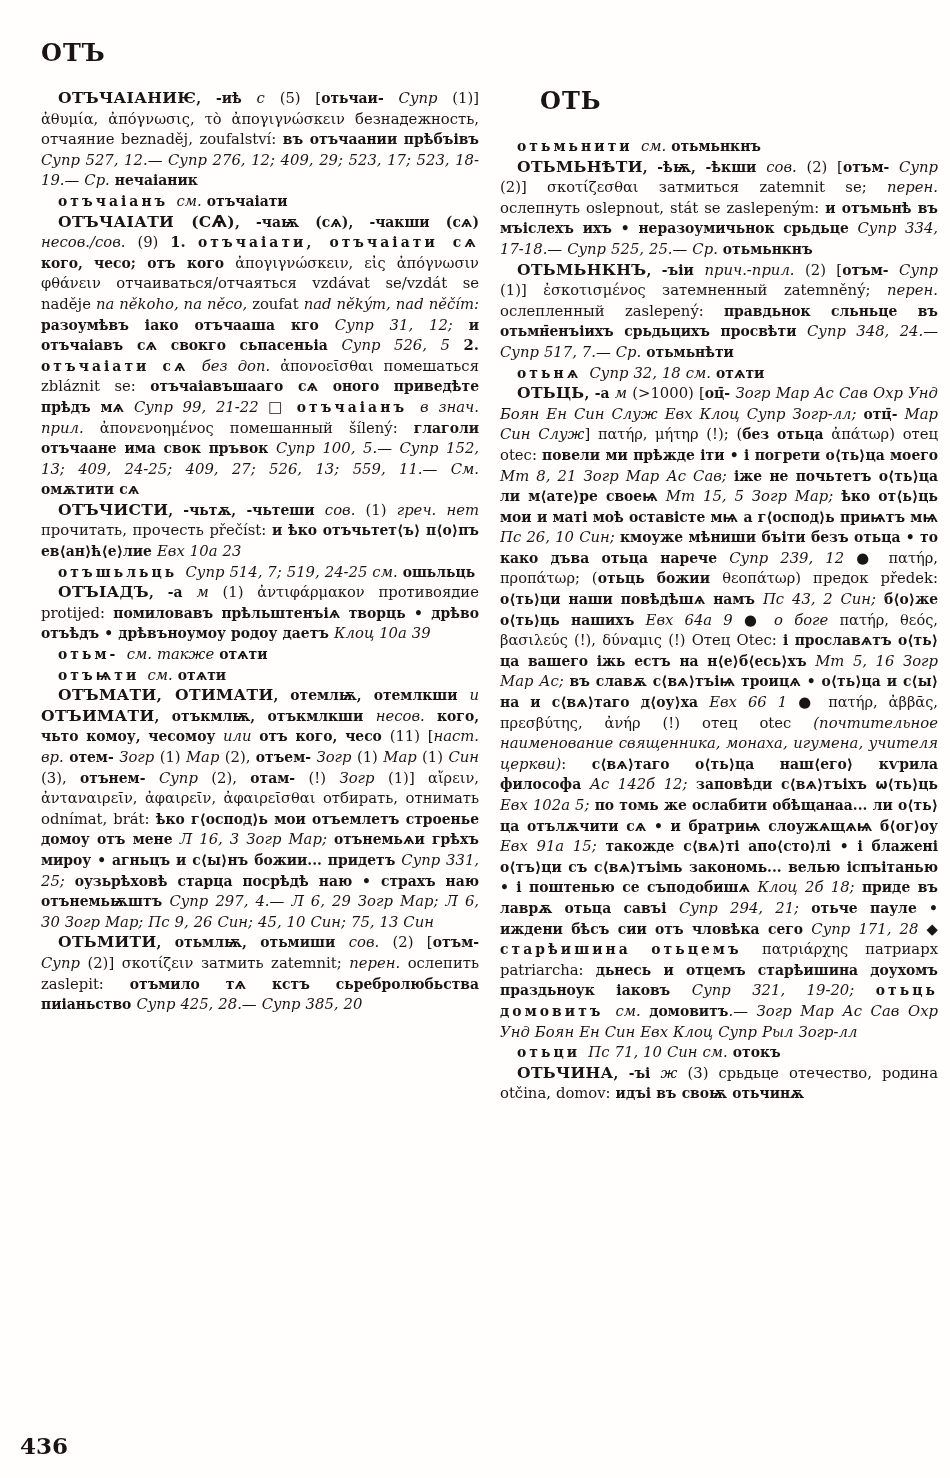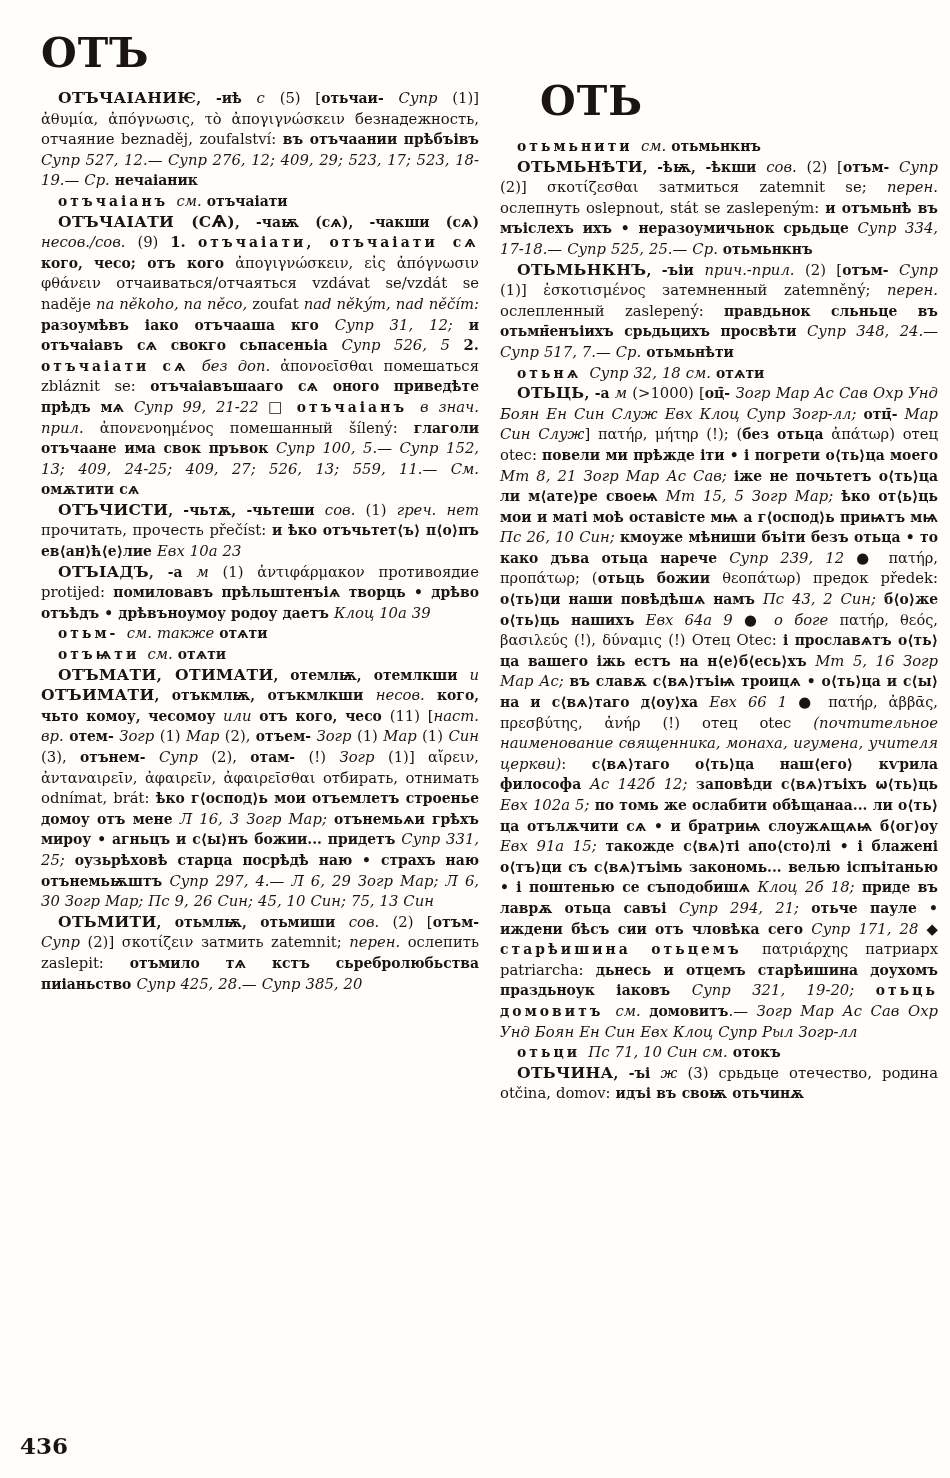--- a/index.html
+++ b/index.html
@@ -11,21 +11,21 @@
     font-family:"DejaVu Serif","DejaVu Sans",serif;
     overflow:hidden;
   }
   .columns{
     position:absolute;top:34px;left:41px;
     display:flex;gap:21px;
   }
   .col{width:438px;}
   .col-header{
     margin:0 0 16px 0;
-    font-size:41px;line-height:38px;
+    font-size:24px;line-height:38px;
     font-weight:bold;letter-spacing:1px;
   }
   .col.right .col-header{margin-left:40px;margin-top:48px;}
   .entry{
     margin:0;
     text-indent:17px;
     text-align:justify;
     font-size:14.8px;
     line-height:20.6px;
     word-spacing:0.02em;
@@ -47,20 +47,21 @@
 
 <div class="page">
   <div class="columns">
     <div class="col left">
       <h1 class="col-header">ОТЪ</h1>
       <div>
           <p class="entry"><span class="s-hw">ОТЪЧАІАНИѤ</span><span class="s-b">, -иѣ </span><span class="s-i">с </span><span class="s-r">(5) [</span><span class="s-b">отьчаи- </span><span class="s-i">Супр </span><span class="s-r">(1)] </span><span class="s-g">ἀθυμία, ἀπόγνωσις, τὸ ἀπογιγνώσκειν </span><span class="s-r">безнадежность, отчаяние beznaděj, zoufalství: </span><span class="s-b">въ отъчаании прѣбъівъ </span><span class="s-i">Супр 527, 12.— Супр 276, 12; 409, 29; 523, 17; 523, 18-19.— Ср. </span><span class="s-b">нечаіаник</span></p>
           <p class="entry"><span class="s-spb">отъчаіанъ </span><span class="s-i">см. </span><span class="s-b">отъчаіати</span></p>
           <p class="entry"><span class="s-hw">ОТЪЧАІАТИ (СѦ)</span><span class="s-b">, -чаѭ (сѧ), -чакши (сѧ) </span><span class="s-i">несов./сов. </span><span class="s-r">(9) </span><span class="s-rb">1. </span><span class="s-spb">отъчаіати, отъчаіати сѧ </span><span class="s-b">кого, чесо; отъ кого </span><span class="s-g">ἀπογιγνώσκειν, εἰς ἀπόγνωσιν φθάνειν </span><span class="s-r">отчаиваться/отчаяться vzdávat se/vzdát se naděje </span><span class="s-i">na někoho, na něco, </span><span class="s-r">zoufat </span><span class="s-i">nad někým, nad něčím: </span><span class="s-b">разоумѣвъ іако отъчааша кго </span><span class="s-i">Супр 31, 12; </span><span class="s-b">и отъчаіавъ сѧ свокго сьпасеньіа </span><span class="s-i">Супр 526, 5 </span><span class="s-rb">2. </span><span class="s-spb">отъчаіати сѧ </span><span class="s-i">без доп. </span><span class="s-g">ἀπονοεῖσθαι </span><span class="s-r">помешаться zbláznit se: </span><span class="s-b">отъчаіавъшааго сѧ оного приведѣте прѣдъ мѧ </span><span class="s-i">Супр 99, 21-22 </span><span class="s-r">□ </span><span class="s-spb">отъчаіанъ </span><span class="s-i">в знач. прил. </span><span class="s-g">ἀπονενοημένος </span><span class="s-r">помешанный šílený: </span><span class="s-b">глаголи отъчаане има свок пръвок </span><span class="s-i">Супр 100, 5.— Супр 152, 13; 409, 24-25; 409, 27; 526, 13; 559, 11.— См. </span><span class="s-b">омѫтити сѧ</span></p>
           <p class="entry"><span class="s-hw">ОТЪЧИСТИ</span><span class="s-b">, -чьтѫ, -чьтеши </span><span class="s-i">сов. </span><span class="s-r">(1) </span><span class="s-i">греч. нет </span><span class="s-r">прочитать, прочесть přečíst: </span><span class="s-b">и ѣко отъчьтет⟨ъ⟩ п⟨о⟩пъ ев⟨ан⟩ћ⟨е⟩лие </span><span class="s-i">Евх 10а 23</span></p>
+          <p class="entry"><span class="s-spb">отъшьльць </span><span class="s-i">Супр 514, 7; 519, 24-25 см. </span><span class="s-b">ошьльць</span></p>
           <p class="entry"><span class="s-hw">ОТЪІАДЪ</span><span class="s-b">, -а </span><span class="s-i">м </span><span class="s-r">(1) </span><span class="s-g">ἀντιφάρμακον </span><span class="s-r">противоядие protijed: </span><span class="s-b">помиловавъ прѣльштенъіѧ творць • дрѣво отъѣдъ • дрѣвъноумоу родоу даетъ </span><span class="s-i">Клоц 10а 39</span></p>
           <p class="entry"><span class="s-spb">отьм- </span><span class="s-i">см. также </span><span class="s-b">отѧти</span></p>
           <p class="entry"><span class="s-spb">отъѩти </span><span class="s-i">см. </span><span class="s-b">отѧти</span></p>
           <p class="entry"><span class="s-hw">ОТЪМАТИ, ОТИМАТИ</span><span class="s-b">, отемлѭ, отемлкши </span><span class="s-i">и </span><span class="s-hw">ОТЪИМАТИ</span><span class="s-b">, отъкмлѭ, отъкмлкши </span><span class="s-i">несов. </span><span class="s-b">кого, чьто комоу, чесомоу </span><span class="s-i">или </span><span class="s-b">отъ кого, чесо </span><span class="s-r">(11) [</span><span class="s-i">наст. вр. </span><span class="s-b">отем- </span><span class="s-i">Зогр </span><span class="s-r">(1) </span><span class="s-i">Мар </span><span class="s-r">(2), </span><span class="s-b">отъем- </span><span class="s-i">Зогр </span><span class="s-r">(1) </span><span class="s-i">Мар </span><span class="s-r">(1) </span><span class="s-i">Син </span><span class="s-r">(3), </span><span class="s-b">отънем- </span><span class="s-i">Супр </span><span class="s-r">(2), </span><span class="s-b">отам- </span><span class="s-r">(!) </span><span class="s-i">Зогр </span><span class="s-r">(1)] </span><span class="s-g">αἴρειν, ἀνταναιρεῖν, ἀφαιρεῖν, ἀφαιρεῖσθαι </span><span class="s-r">отбирать, отнимать odnímat, brát: </span><span class="s-b">ѣко г⟨оспод⟩ь мои отъемлетъ строенье домоу отъ мене </span><span class="s-i">Л 16, 3 Зогр Мар; </span><span class="s-b">отънемьѧи грѣхъ мироу • агньцъ и с⟨ы⟩нъ божии... придетъ </span><span class="s-i">Супр 331, 25; </span><span class="s-b">оузьрѣховѣ старца посрѣдѣ наю • страхъ наю отънемьѭштъ </span><span class="s-i">Супр 297, 4.— Л 6, 29 Зогр Мар; Л 6, 30 Зогр Мар; Пс 9, 26 Син; 45, 10 Син; 75, 13 Син</span></p>
           <p class="entry"><span class="s-hw">ОТЬМИТИ</span><span class="s-b">, отьмлѭ, отьмиши </span><span class="s-i">сов. </span><span class="s-r">(2) [</span><span class="s-b">отъм- </span><span class="s-i">Супр </span><span class="s-r">(2)] </span><span class="s-g">σκοτίζειν </span><span class="s-r">затмить zatemnit; </span><span class="s-i">перен. </span><span class="s-r">ослепить zaslepit: </span><span class="s-b">отъмило тѧ кстъ сьребролюбьства пиіаньство </span><span class="s-i">Супр 425, 28.— Супр 385, 20</span></p>
         </div>
     </div>
     <div class="col right">
       <h1 class="col-header">ОТЬ</h1>
       <div>

